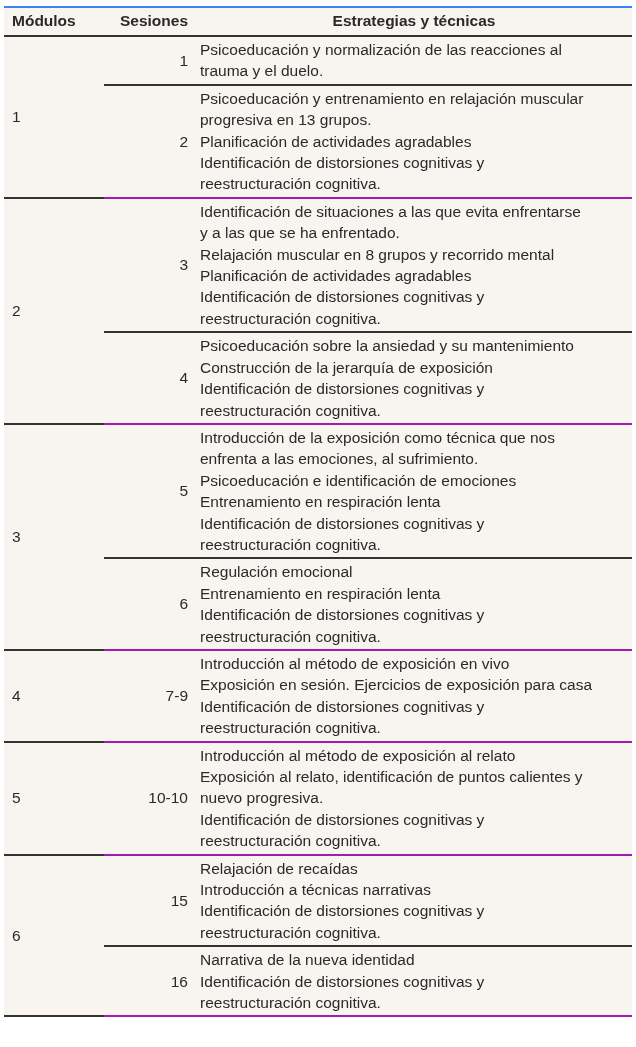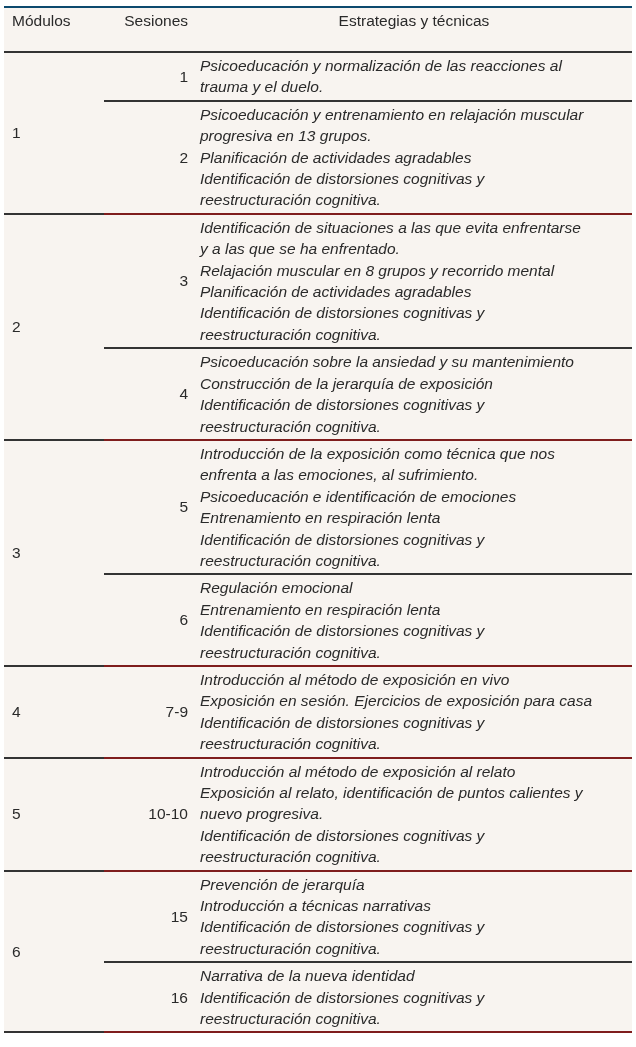--- a/index.html
+++ b/index.html
@@ -1,26 +1,26 @@
 <!DOCTYPE html>
 <html><head>
 <meta charset="utf-8">
 <style>
   html, body { margin: 0; padding: 0; background: #ffffff; }
   body { width: 636px; height: 1047px; overflow: hidden; position: relative; }
   .wrap { position: absolute; left: 4px; top: 6px; width: 628px; background: #f8f4f0; }
   table { border-collapse: collapse; width: 628px; font-family: "Liberation Sans", sans-serif; font-size: 15.5px; color: #2a2a2a; }
-  thead th { font-weight: normal; padding: 3px 4px 20px 4px; border-top: 2px solid #0c4a6e; border-bottom: 2px solid #333; line-height: 20px; }
+  thead th { font-weight: bold; padding: 3px 4px 4px 4px; border-top: 2px solid #3b82f6; border-bottom: 2px solid #333; line-height: 20px; }
   td { padding: 2px 4px; line-height: 21.4px; vertical-align: middle; }
   .col-mod { width: 88px; text-align: left; padding-left: 8px; }
   .col-ses { width: 80px; text-align: right; }
   .col-str { text-align: left; padding-left: 8px; }
-  tr.mod-end td { border-bottom: 2px solid #7f1d1d; }
+  tr.mod-end td { border-bottom: 2px solid #a21caf; }
   tr.sub-sep td.col-ses, tr.sub-sep td.col-str { border-bottom: 2px solid #333; }
-  .line { display: block; font-style: italic; }
+  .line { display: block; }
 </style>
 </head>
 <body>
 
 <div class="wrap">
   <table>
     <thead>
       <tr>
         <th class="col-mod">Módulos</th>
         <th class="col-ses">Sesiones</th>
@@ -106,21 +106,21 @@
             <span class="line">Exposición al relato, identificación de puntos calientes y</span>
             <span class="line">nuevo progresiva.</span>
             <span class="line">Identificación de distorsiones cognitivas y</span>
             <span class="line">reestructuración cognitiva.</span>
           </td>
         </tr>
         <tr class="sub-sep">
           <td class="col-mod" rowspan="2" style="border-bottom: 2px solid rgb(51, 51, 51);">6</td>
           <td class="col-ses">15</td>
           <td class="col-str">
-            <span class="line">Prevención de jerarquía</span>
+            <span class="line">Relajación de recaídas</span>
             <span class="line">Introducción a técnicas narrativas</span>
             <span class="line">Identificación de distorsiones cognitivas y</span>
             <span class="line">reestructuración cognitiva.</span>
           </td>
         </tr>
         <tr class="mod-end">
           <td class="col-ses">16</td>
           <td class="col-str">
             <span class="line">Narrativa de la nueva identidad</span>
             <span class="line">Identificación de distorsiones cognitivas y</span>

